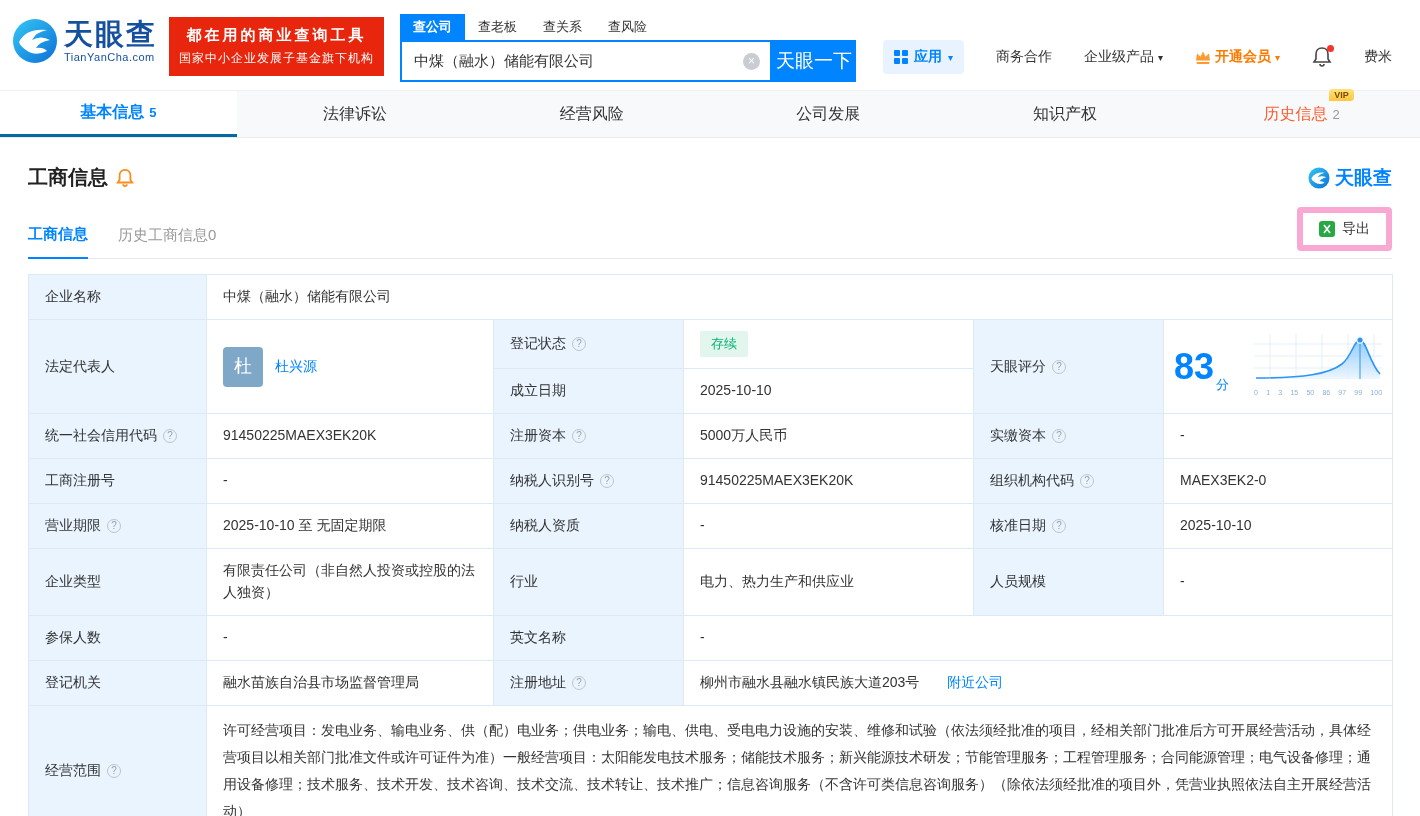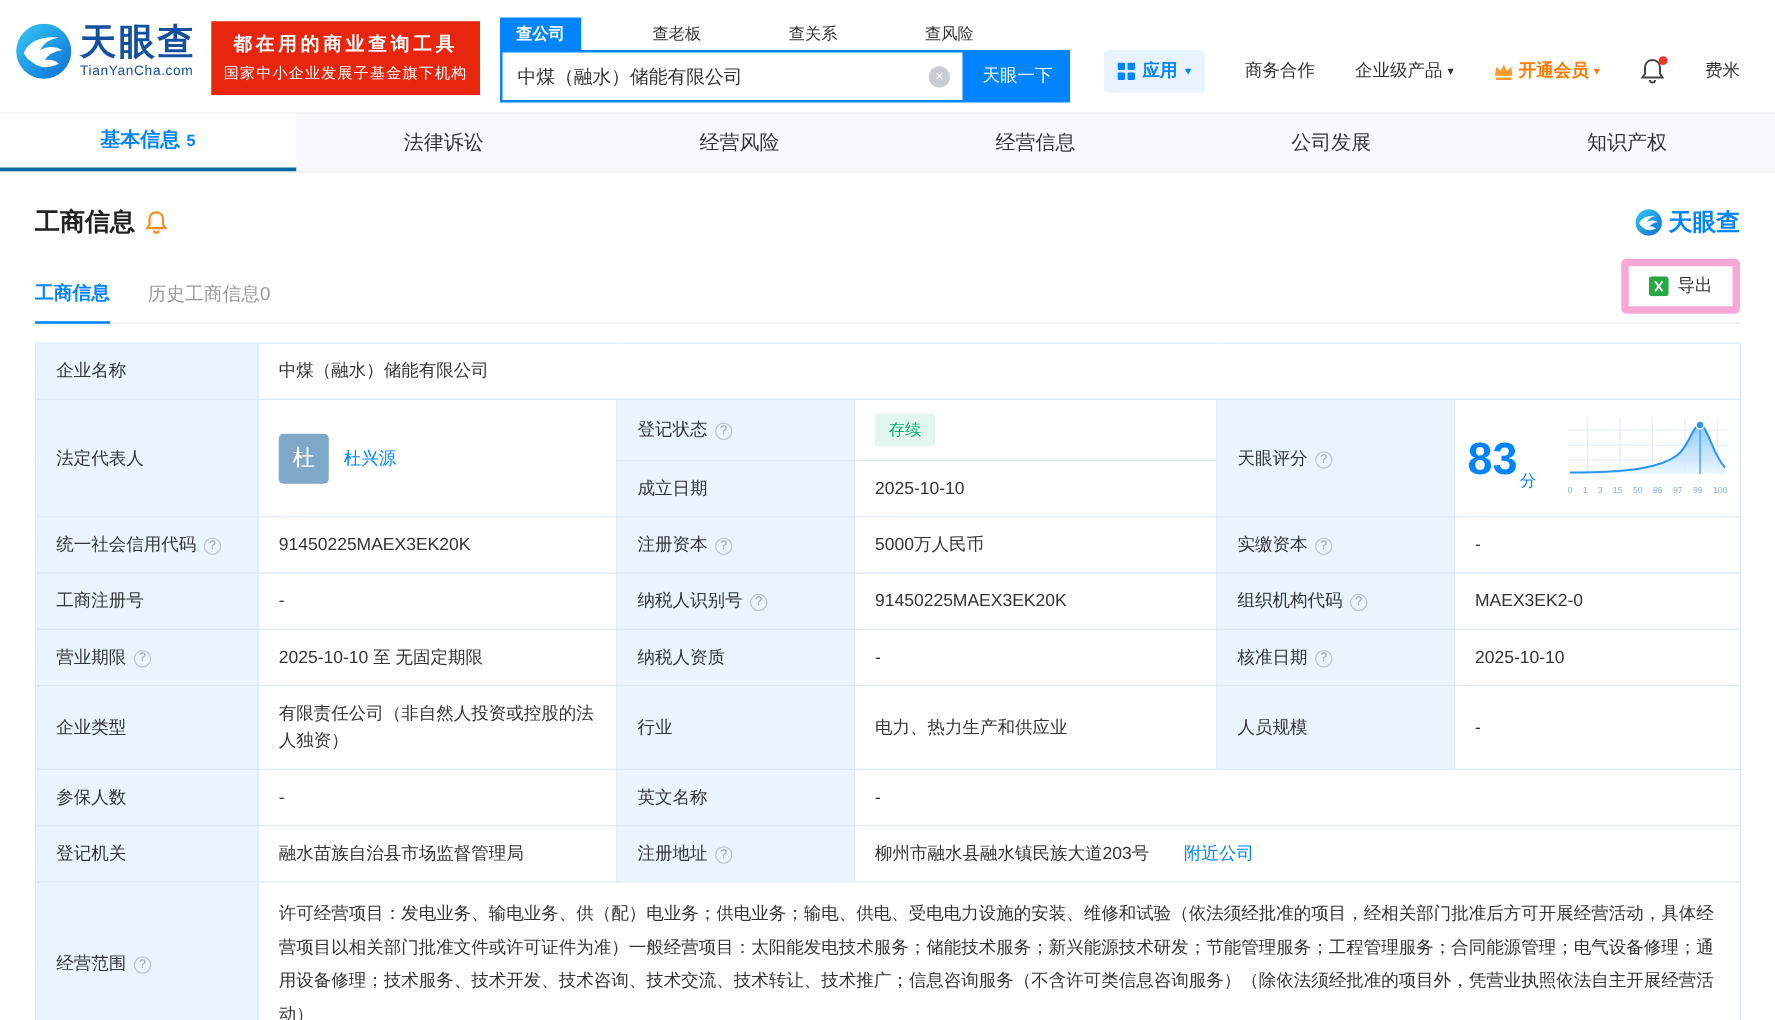--- a/index.html
+++ b/index.html
@@ -9,28 +9,28 @@
   
   .top { display:flex; align-items:flex-start; padding:14px 28px 0 12px; height:90px; }
   .logo { display:flex; align-items:center; gap:6px; margin-top:4px; cursor:pointer; }
   .logo-text { line-height:1; }
   .logo-cn { font-size:29px; font-weight:bold; color:#14509e; letter-spacing:2px; }
   .logo-en { font-size:11px; color:#14509e; margin-top:3px; letter-spacing:0.5px; }
   .banner { background:#e8250d; color:#fff; text-align:center; padding:9px 10px; margin-left:12px; margin-top:3px; }
   .banner-l1 { font-size:15px; font-weight:bold; letter-spacing:3px; }
   .banner-l2 { font-size:12px; margin-top:5px; letter-spacing:1px; }
   .searchblock { margin-left:16px; }
-  .stabs { display:flex; align-items:flex-start;gap:44px; }
+  .stabs { display:flex; align-items:flex-start; }
   .stab { font-size:13px; padding:4px 13px; color:#333; cursor:pointer; }
   .stab.active { background:#0084ff; color:#fff; font-weight:bold; }
   .srow { display:flex; }
   .sbox { display:flex; align-items:center; width:372px; height:42px; border:2px solid #0084ff; background:#fff; }
   .sbox input { flex:1; border:none; outline:none; font-size:15px; padding:0 8px 0 12px; color:#333; background:transparent; font-family:inherit; }
   .clear { width:17px; height:17px; border-radius:50%; background:#c9ccd1; color:#fff; font-size:12px; line-height:16px; text-align:center; margin-right:10px; cursor:pointer; flex:none; }
-  .sbtn { width:84px; height:42px; background:#0084ff; color:#fff; border:none; font-size:14px; cursor:pointer; font-family:inherit; }
+  .sbtn { width:84px; height:42px; background:#0084ff; color:#fff; border:none; font-size:19px; cursor:pointer; font-family:inherit; }
   .hspacer { flex:1; }
   .hmenu { display:flex; align-items:center; gap:32px; font-size:14px; margin-top:26px; white-space:nowrap; }
   .apps { background:#e9f3ff; color:#0084ff; padding:8px 11px; border-radius:4px; display:flex; gap:6px; align-items:center; cursor:pointer; font-weight:bold; }
   .menu-item { cursor:pointer; color:#333; display:flex; align-items:center; gap:4px; }
   .vip-link { color:#ff7a00; font-weight:bold; }
   .caret { font-size:10px; color:inherit; }
   .bell-wrap { position:relative; cursor:pointer; margin-top:2px; }
   .bell-dot { position:absolute; top:-1px; right:-2px; width:7px; height:7px; border-radius:50%; background:#f5342a; }
 
   
@@ -168,32 +168,34 @@
         <span>法律诉讼</span>
       </span>
   </div>
   <div class="tab">
     <span class="tab-inner">
         <span>经营风险</span>
       </span>
   </div>
   <div class="tab">
     <span class="tab-inner">
-        <span>经营信息</span>
-      </span>
-  </div>
-  <div class="tab">
-    <span class="tab-inner">
         <span>公司发展</span>
       </span>
   </div>
   <div class="tab">
     <span class="tab-inner">
         <span>知识产权</span>
       </span>
+  </div>
+  <div class="tab history">
+    <span class="tab-inner">
+      <span class="vip-badge">VIP</span>
+      <span>历史信息</span>
+      <span class="cnt">2</span>
+    </span>
   </div>
 </nav>
 
 <div class="section-head">
   <h2 class="section-title">工商信息</h2>
   <span class="bell2">
     <svg width="18" height="20" viewBox="0 0 20 22">
       <path d="M10 2 C6 2 4 5 4 8 L4 13 L2 16 L18 16 L16 13 L16 8 C16 5 14 2 10 2 Z" fill="none" stroke="#ff8c1a" stroke-width="2"></path>
       <path d="M8 18 a2 2 0 0 0 4 0" fill="none" stroke="#ff8c1a" stroke-width="2"></path>
     </svg>

